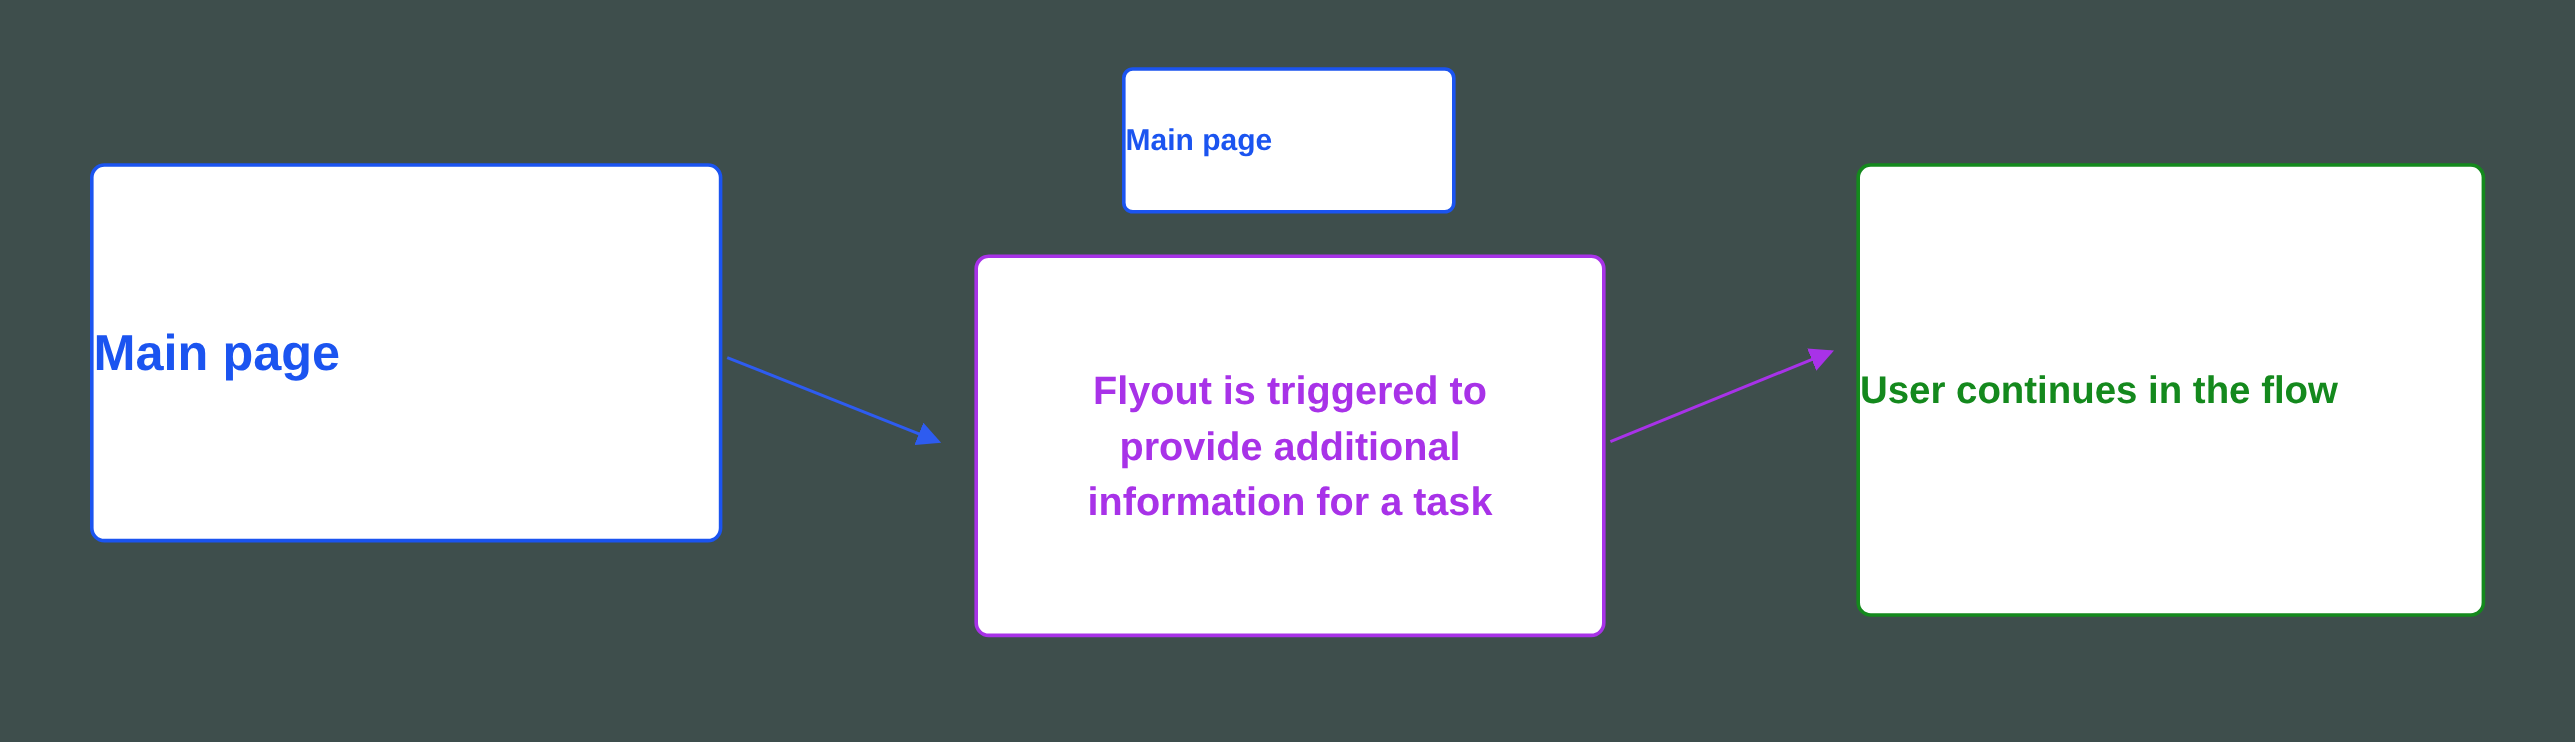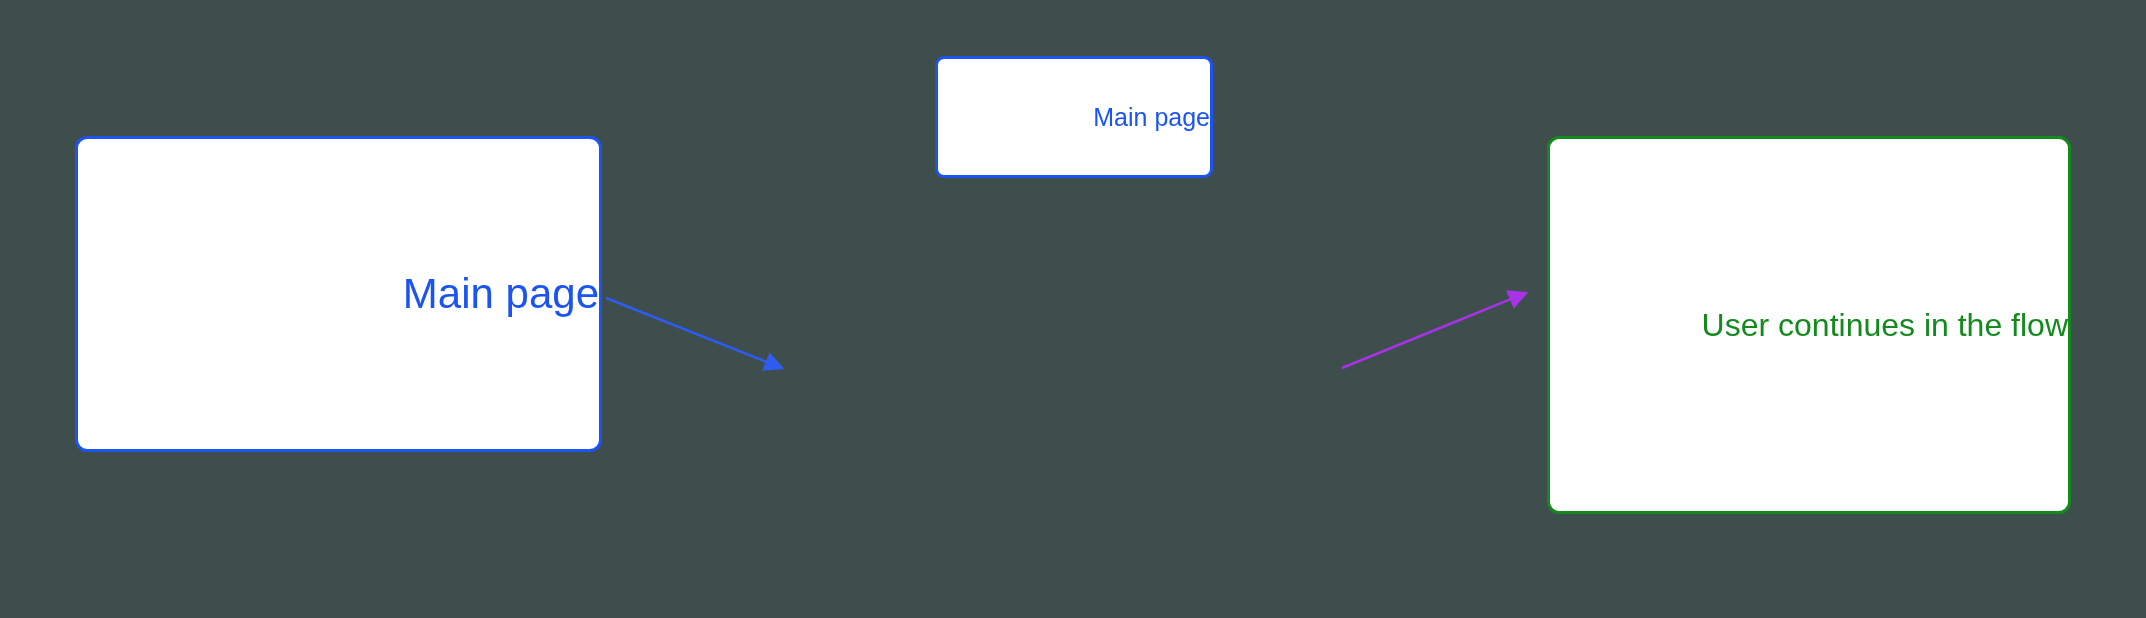--- a/index.html
+++ b/index.html
@@ -13,23 +13,23 @@
     height: 618px;
     background: #3E4E4C;
     overflow: hidden;
   }
   .node {
     position: absolute;
     background: #ffffff;
     border-radius: 12px;
     display: flex;
     align-items: center;
-    justify-content: flex-end;
+    justify-content: flex-start;
     text-align: center;
-    font-weight: normal;
+    font-weight: bold;
     box-sizing: border-box;
   }
   .node-label { display: block; }
   .node-main {
     left: 75px; top: 136px; width: 527px; height: 316px;
     border: 3px solid #1B54F0;
     color: #1B54F0;
     font-size: 42px;
   }
   .node-main-small {
@@ -81,18 +81,21 @@
   </svg>
 
   <div class="node node-main">
     <span class="node-label">Main page</span>
   </div>
 
   <div class="node node-main-small">
     <span class="node-label">Main page</span>
   </div>
 
+  <div class="node node-flyout">
+    <span class="node-label">Flyout is triggered to provide additional information for a task</span>
+  </div>
 
   <div class="node node-continue">
     <span class="node-label">User continues in the flow</span>
   </div>
 
 </div>
 
 </body></html>

